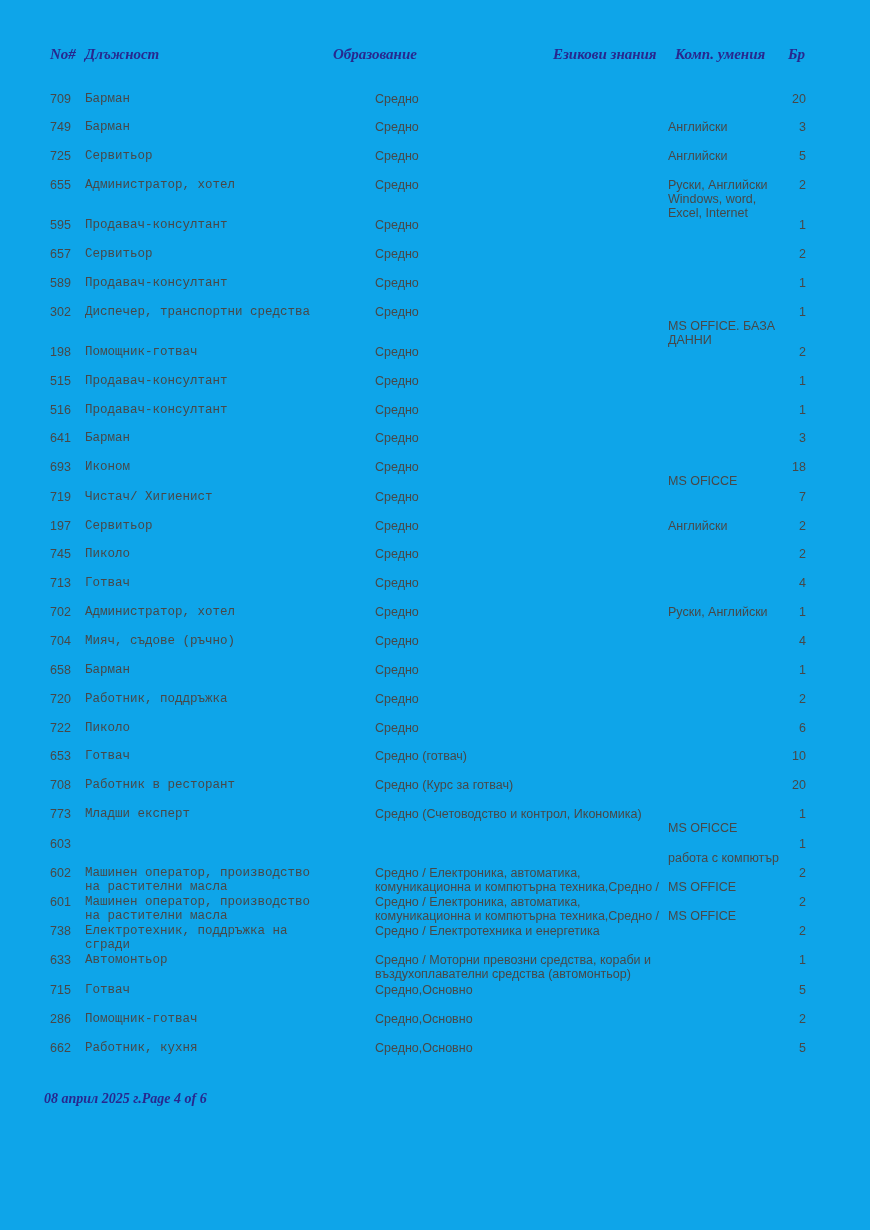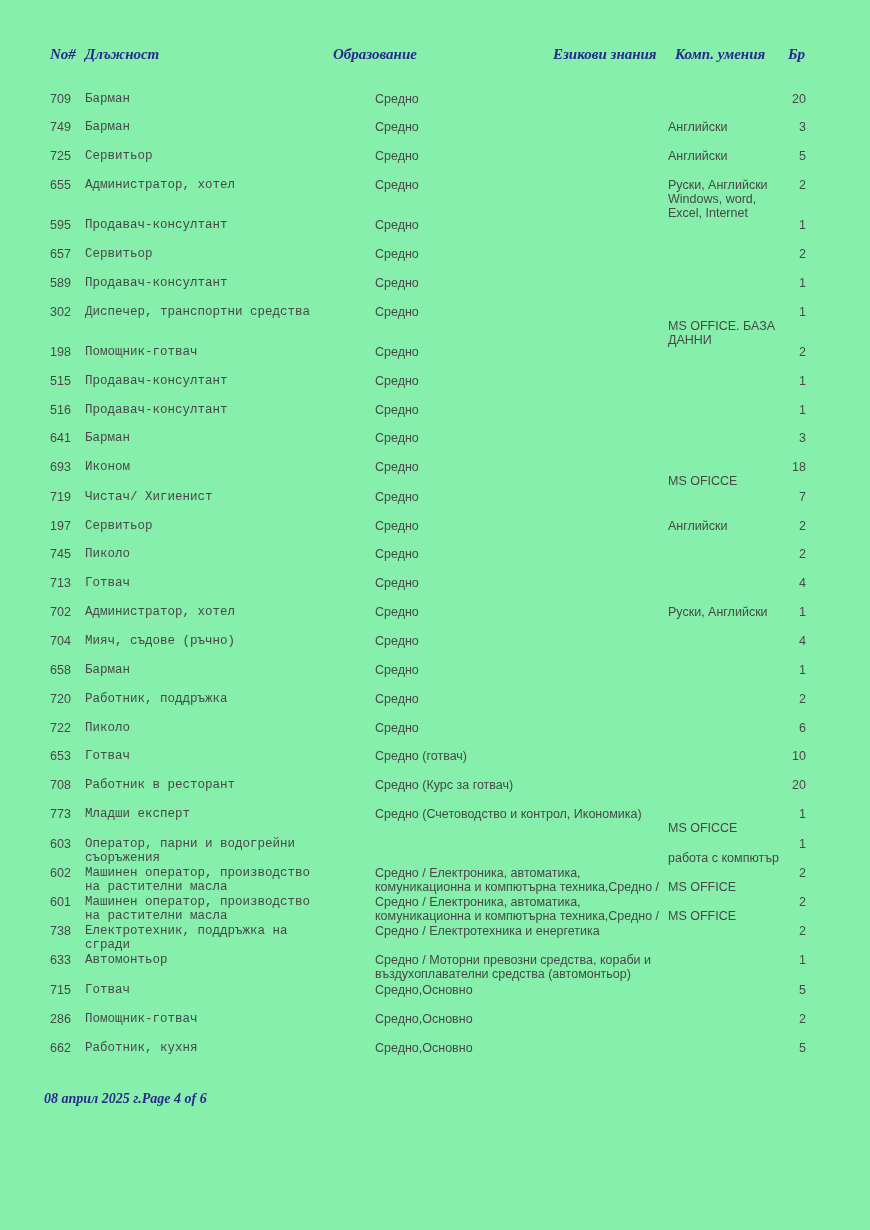--- a/index.html
+++ b/index.html
@@ -1,20 +1,20 @@
 <!DOCTYPE html>
 <html><head>
 <meta charset="utf-8">
 <style>
   html,body{margin:0;padding:0;background:#fff;}
   .page{
     position:relative;
     width:870px;
     height:1230px;
-    background:#86efac;
+    background:#0ea5e9;
     font-family:"Liberation Sans", sans-serif;
     font-size:12.5px;
     color:#484848;
     overflow:hidden;
   }
   
   .header-row{
     position:absolute;
     top:46px; left:0;
     width:870px; height:18px;
@@ -259,21 +259,20 @@
         <div class="cell c-pos">Младши експерт</div>
         <div class="cell c-edu">Средно (Счетоводство и контрол, Икономика)</div>
         <div class="cell c-ls">
           <div class="lang">&nbsp;</div>
           <div class="skl">MS OFICCE</div>
         </div>
         <div class="cell c-count">1</div>
       </div>
       <div class="row" style="height: 29px;">
         <div class="cell c-no">603</div>
-        <div class="cell c-pos">Оператор, парни и водогрейни съоръжения</div>
         <div class="cell c-ls">
           <div class="lang">&nbsp;</div>
           <div class="skl">работа с компютър</div>
         </div>
         <div class="cell c-count">1</div>
       </div>
       <div class="row" style="height: 29px;">
         <div class="cell c-no">602</div>
         <div class="cell c-pos">Машинен оператор, производство на растителни масла</div>
         <div class="cell c-edu">Средно / Електроника, автоматика, комуникационна и компютърна техника,Средно /</div>

